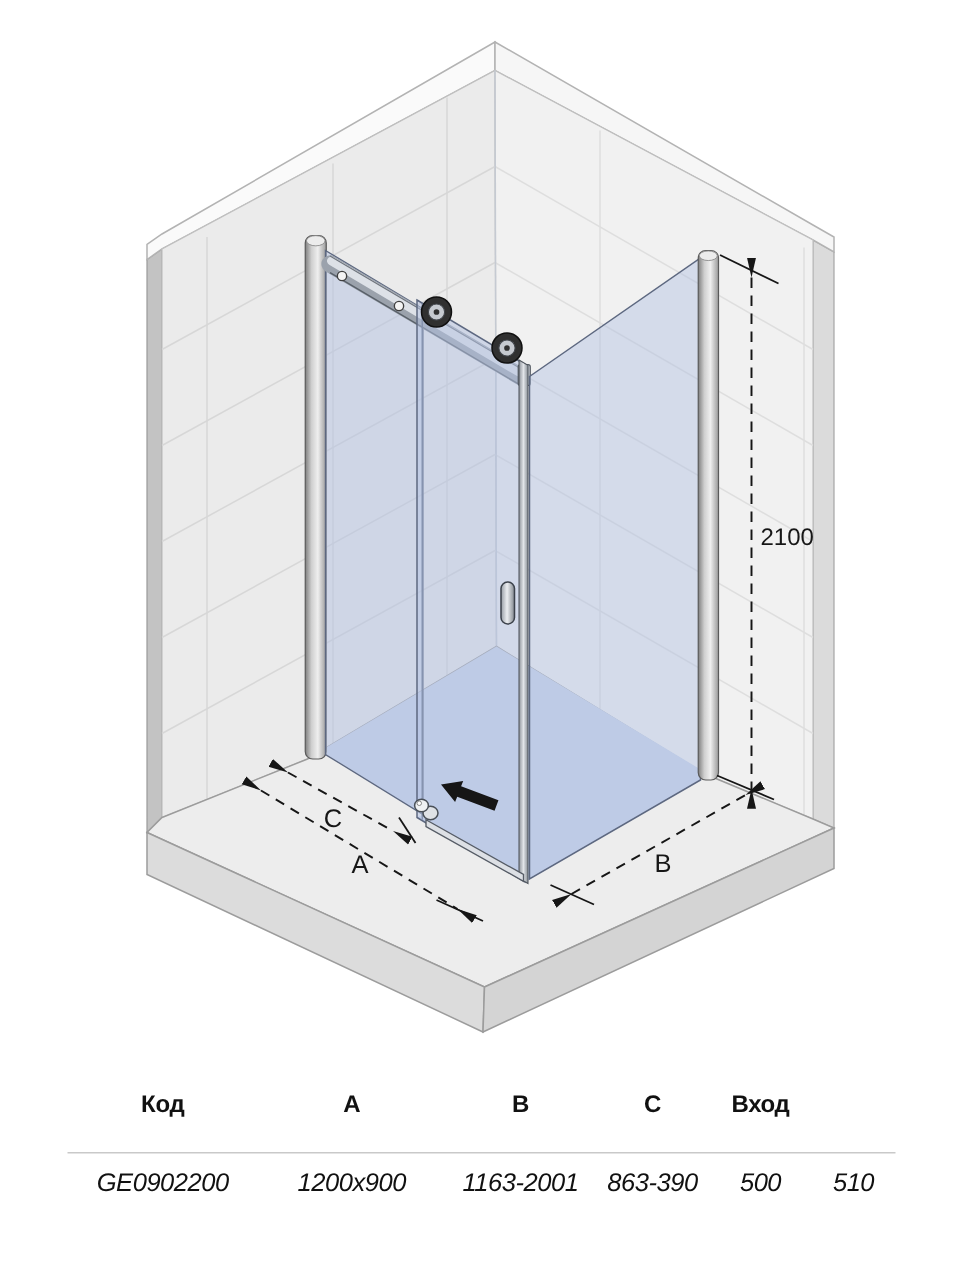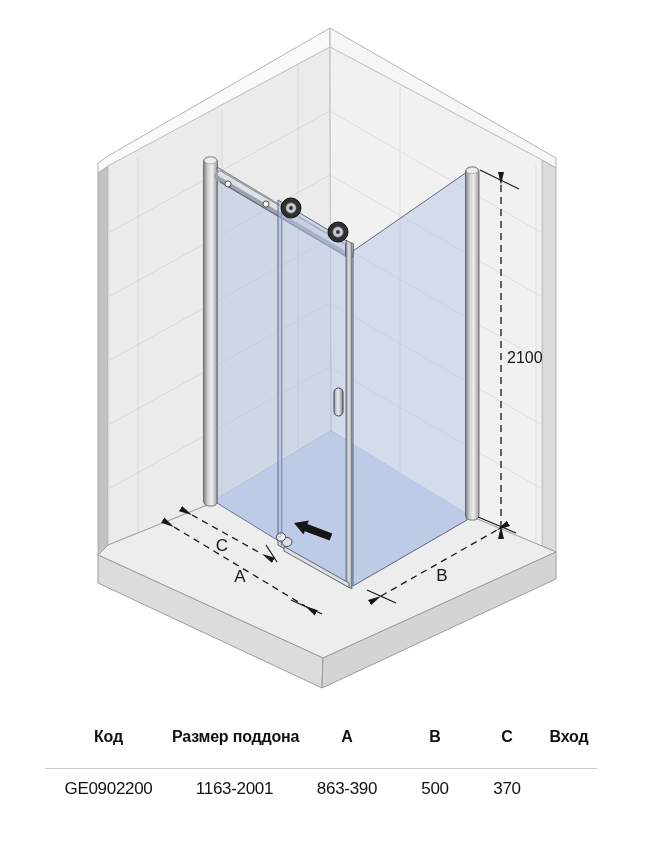--- a/index.html
+++ b/index.html
@@ -8,21 +8,21 @@
     font-family:"Liberation Sans", sans-serif;
   }
   .diagram-svg{position:absolute;left:0;top:0;}
   .spec-table{
     position:absolute;left:45px;top:726px;width:552px;color:#111;
   }
   .thead,.trow{
     display:grid;grid-template-columns:127px 125px 100px 76px 68px 56px;
   }
   .thead{height:22px;line-height:22px;font-size:16px;font-weight:bold;letter-spacing:-0.2px;}
-  .trow{height:22px;line-height:22px;font-size:17px;letter-spacing:-0.3px;margin-top:9px;}
+  .trow{height:22px;line-height:22px;font-size:17px;letter-spacing:-0.3px;margin-top:9px;font-style:italic;}
   .cell{text-align:center;white-space:nowrap;}
   .sep{margin-top:20px;height:1px;background:#c9c9c9;}
   text{font-family:"Liberation Sans", sans-serif;fill:#161616;}
 </style>
 </head>
 <body>
 
 <div class="screen">
 
   <svg class="diagram-svg" width="650" height="712" viewBox="0 0 650 712">
@@ -158,28 +158,28 @@
       <text x="507" y="363" font-size="16" stroke="none">2100</text>
       <text x="222" y="551" font-size="17" text-anchor="middle" stroke="none">C</text>
       <text x="240" y="582" font-size="17" text-anchor="middle" stroke="none">A</text>
       <text x="442" y="581" font-size="17" text-anchor="middle" stroke="none">B</text>
     </g>
   </svg>
 
   <div class="spec-table">
     <div class="thead">
       <div class="cell">Код</div>
-      <div class="cell">Размер поддона</div>
       <div class="cell">A</div>
       <div class="cell">B</div>
       <div class="cell">C</div>
       <div class="cell">Вход</div>
     </div>
     <div class="sep"></div>
     <div class="trow">
       <div class="cell">GE0902200</div>
+      <div class="cell">1200x900</div>
       <div class="cell">1163-2001</div>
       <div class="cell">863-390</div>
       <div class="cell">500</div>
-      <div class="cell">370</div>
+      <div class="cell">510</div>
     </div>
   </div>
 </div>
 
 </body></html>

